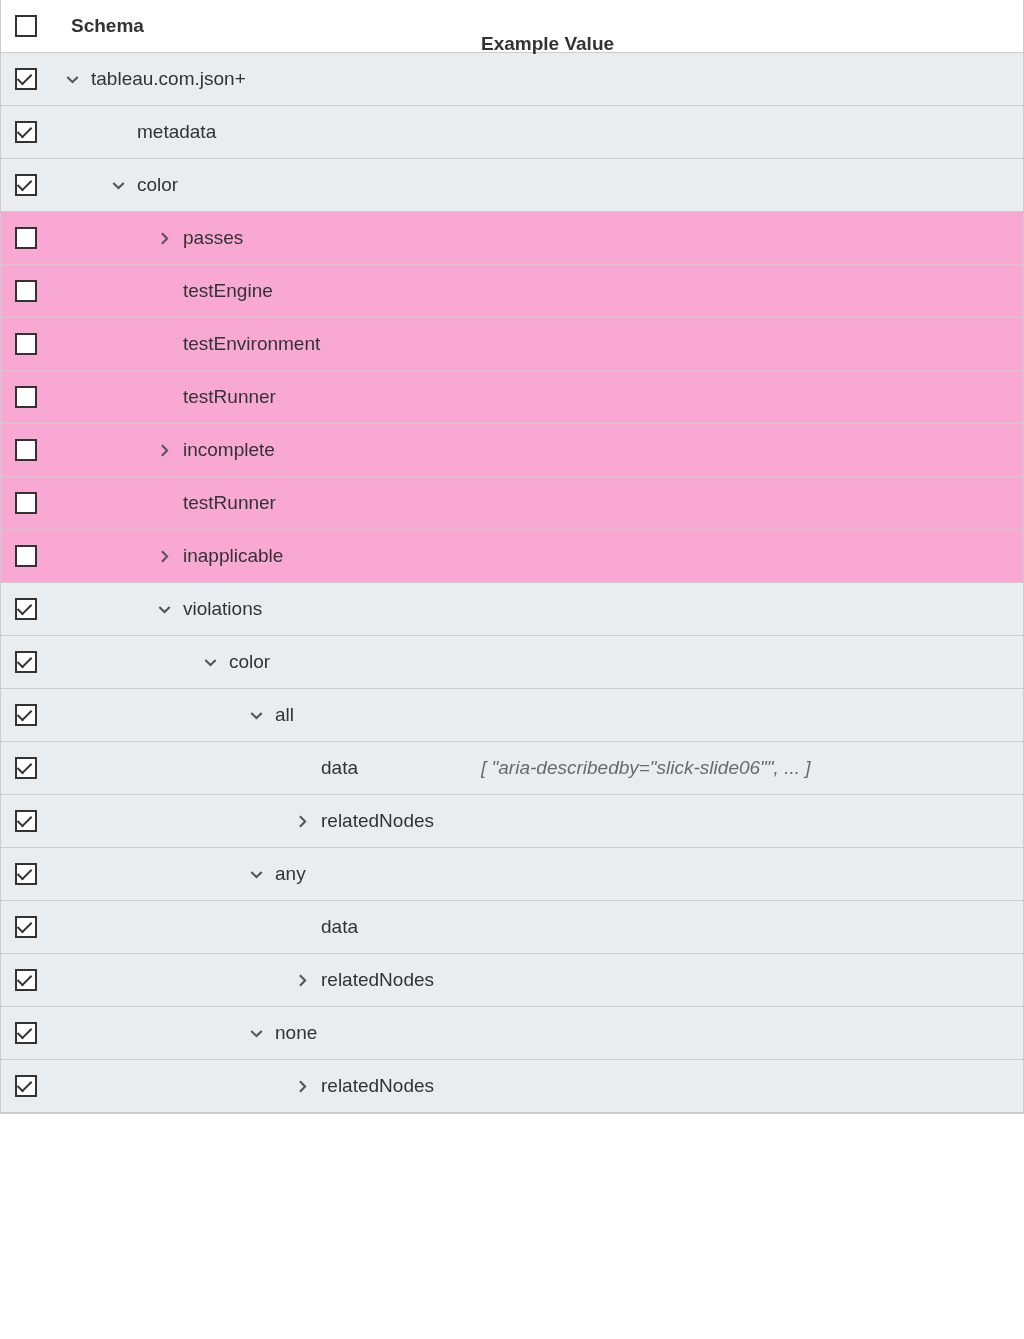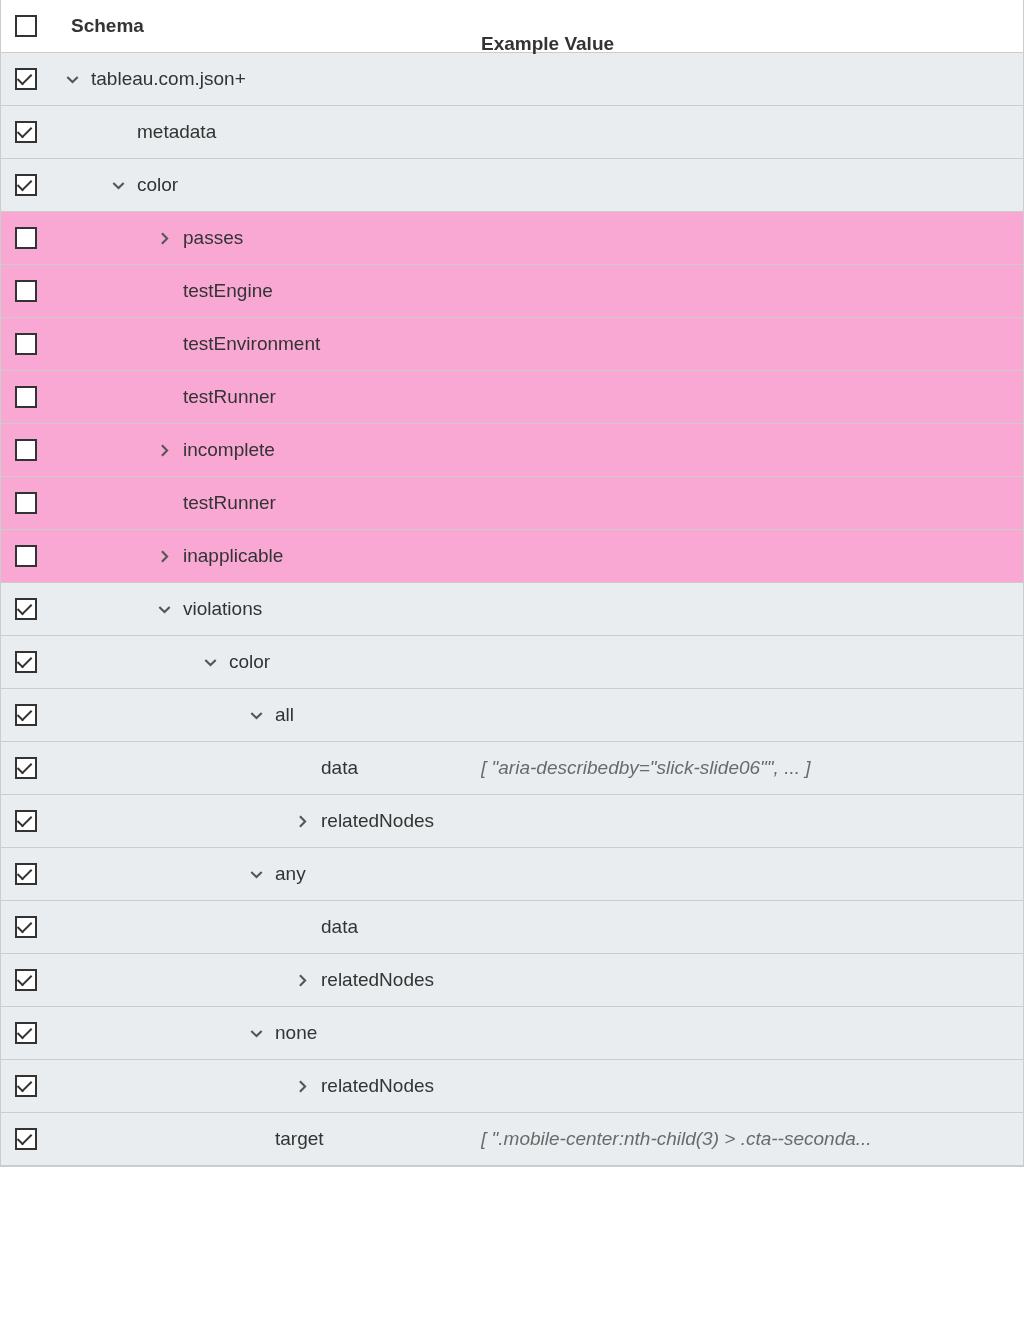--- a/index.html
+++ b/index.html
@@ -403,30 +403,15 @@
           <span class="indent" style="width: 240px;"></span>
           <span class="toggle">
             <svg viewBox="0 0 10 10">
               <path d="M3 1 L7 5 L3 9" fill="none" stroke="#555" stroke-width="1.6"></path>
             </svg>
           </span>
           <span class="label">relatedNodes</span>
         </div>
         <div class="cell-example"><span></span></div>
       </div>
-      <div class="row checked">
-        <div class="cell-check">
-          <div class="checkbox checked"></div>
-        </div>
-        <div class="cell-schema">
-          <span class="indent" style="width: 194px;"></span>
-          <span class="toggle spacer">
-            <svg viewBox="0 0 10 10">
-              <path d="M3 1 L7 5 L3 9" fill="none" stroke="#555" stroke-width="1.6"></path>
-            </svg>
-          </span>
-          <span class="label">target</span>
-        </div>
-        <div class="cell-example"><span>[ ".mobile-center:nth-child(3) &gt; .cta--seconda...</span></div>
-      </div>
     </div>
 
 </div>
 
 </body></html>

